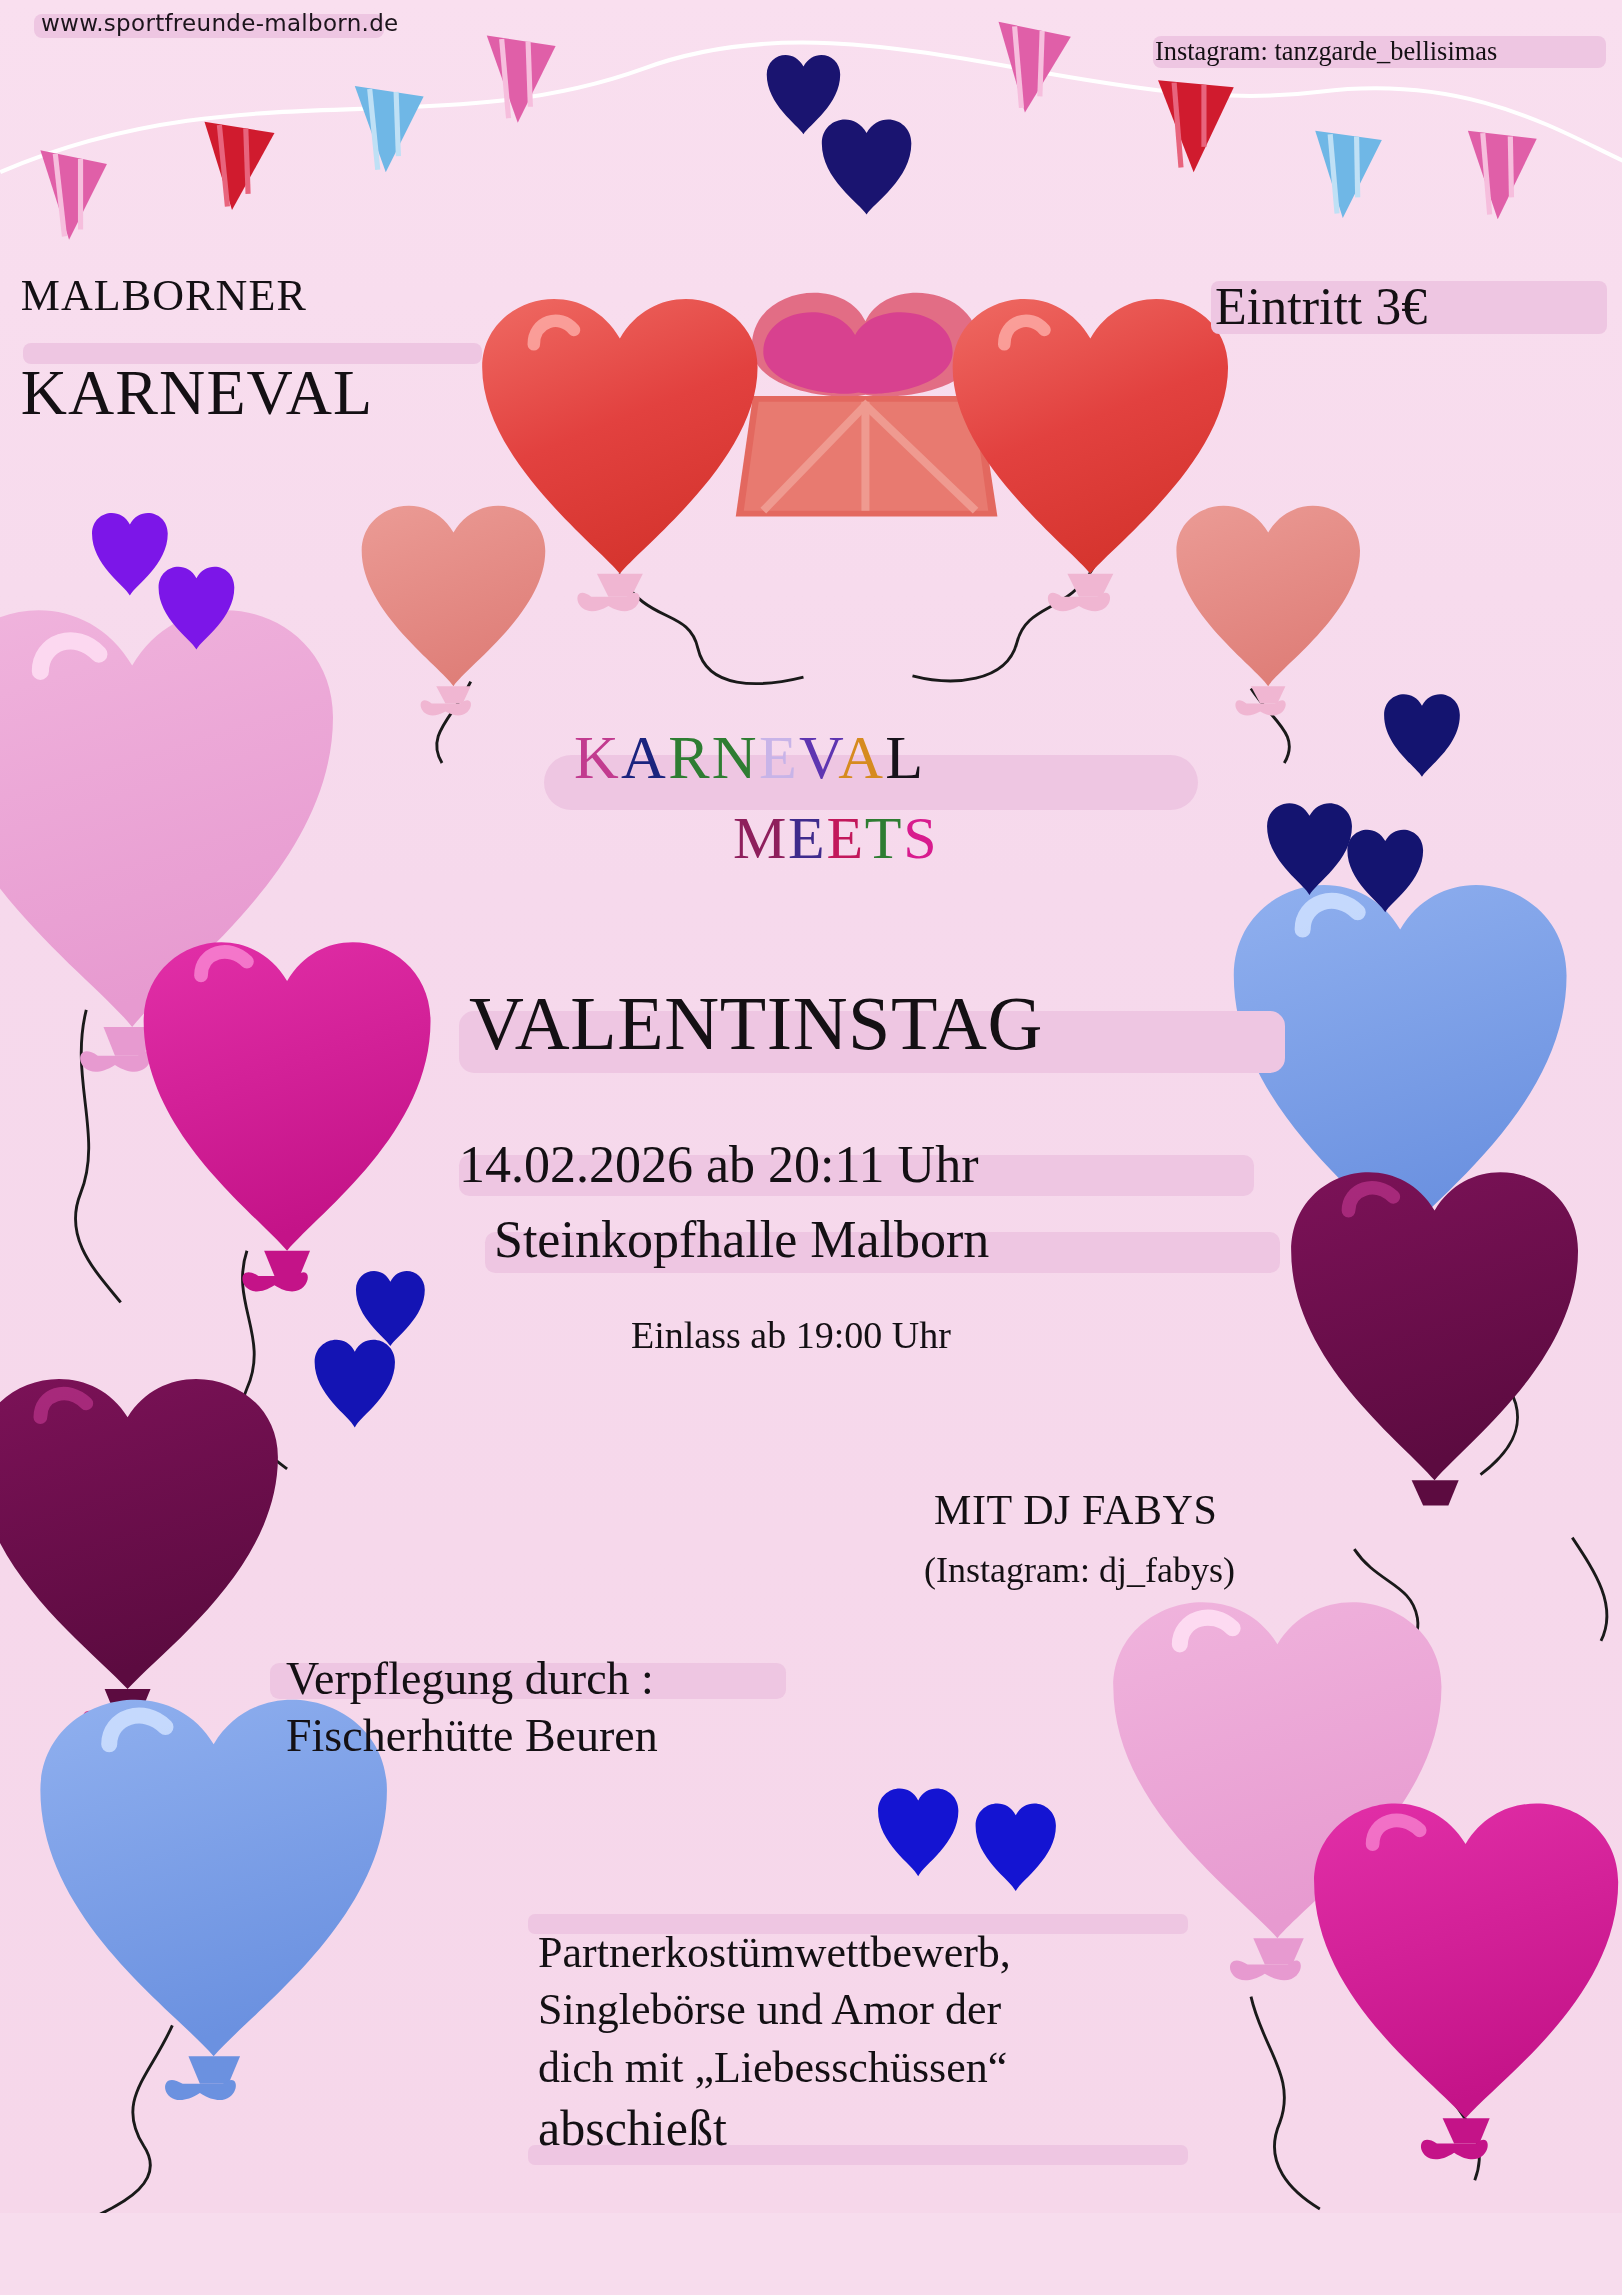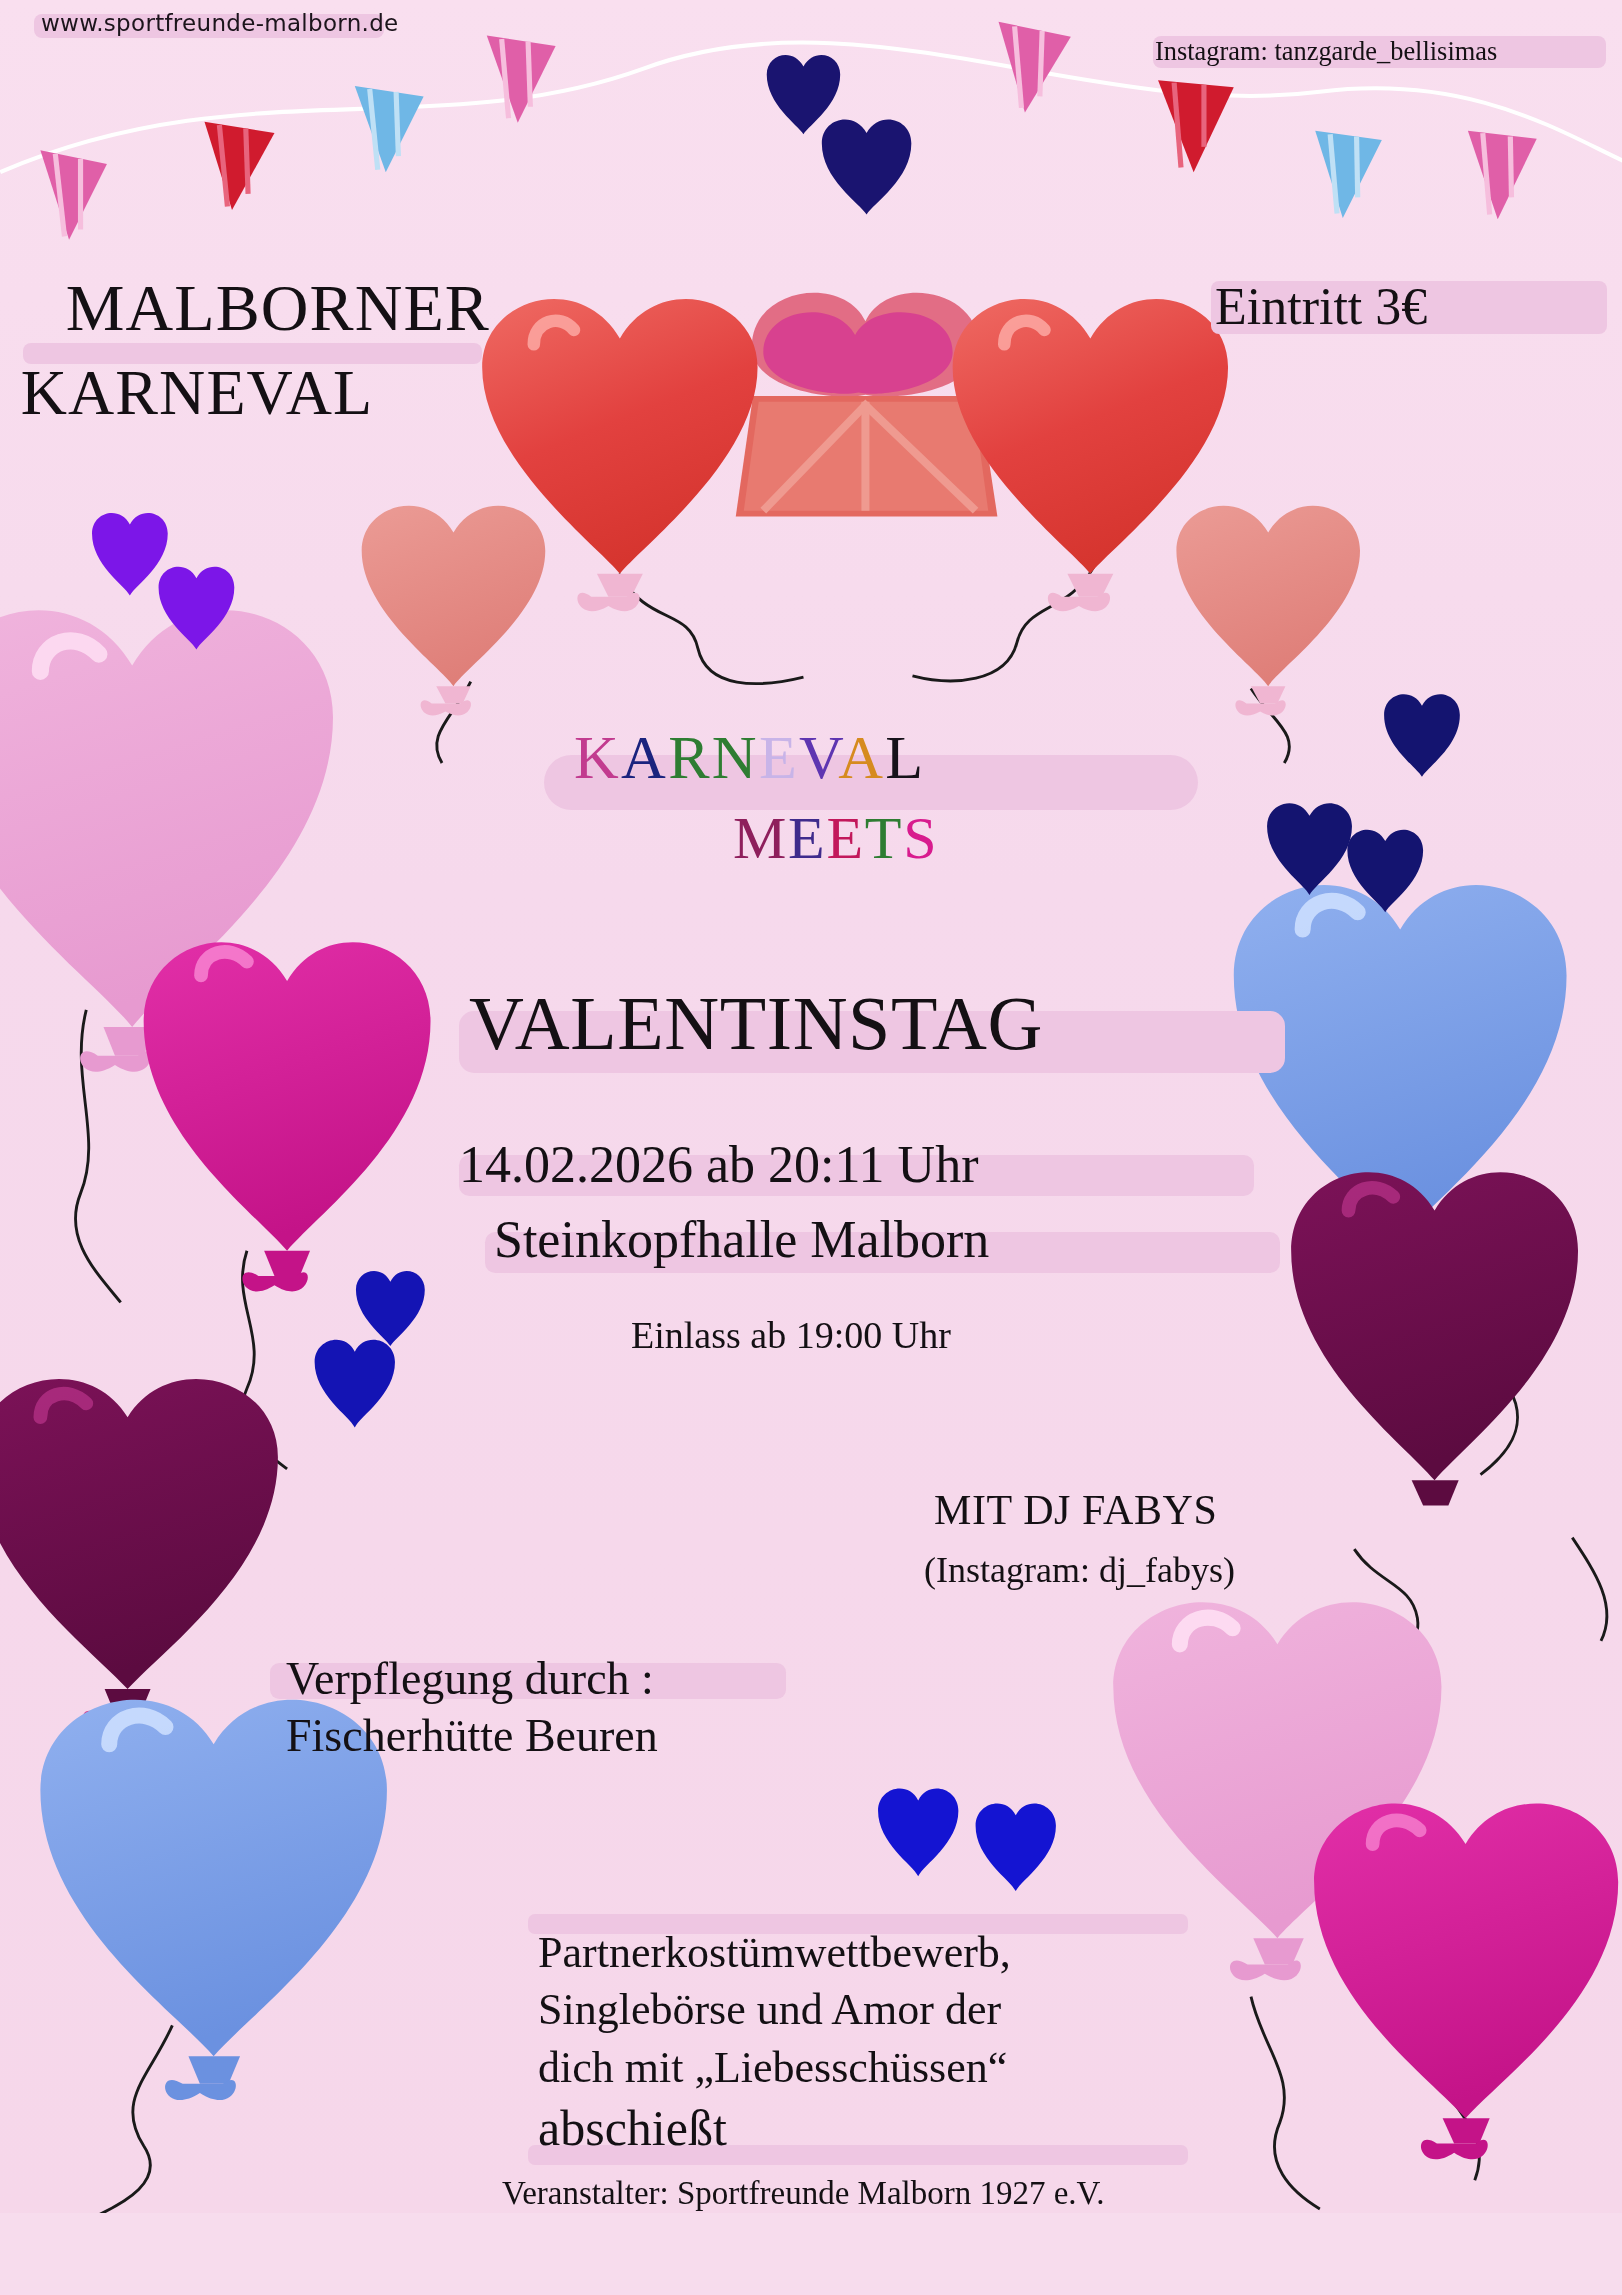--- a/index.html
+++ b/index.html
@@ -48,23 +48,22 @@
     letter-spacing: 0.3px;
     color: #1b141b;
   }
   #instagram-top {
     left: 1155px; top: 36px;
     font-size: 26.4px;
     color: #141014;
   }
   #title-line1 {
     left: 20.7px; top: 270px;
-    font-size: 66px;
+    font-size: 44px;
     letter-spacing: 1.1px;
-    margin-left: 45px;
   }
   #title-line2 {
     left: 20.7px; top: 356px;
     font-size: 64px;
     letter-spacing: 1.1px;
   }
   #entry-fee {
     left: 1215px; top: 277px;
     font-size: 52px;
   }
@@ -346,16 +345,15 @@
   <div class="txt" id="dj-insta">(Instagram: dj_fabys)</div>
 
   <div class="txt" id="catering-1">Verpflegung durch :</div>
   <div class="txt" id="contest-1">Partnerkostümwettbewerb,</div>
 
   <div class="txt" id="catering-2">Fischerhütte Beuren</div>
   <div class="txt" id="contest-2">Singlebörse und Amor der</div>
   <div class="txt" id="contest-3">dich mit „Liebesschüssen“</div>
   <div class="txt" id="contest-4">abschießt</div>
 
-  <div class="txt" id="organizer">Veranstalter: Sportfreunde Malborn 1927 e.V.</div>
 
 </div>
 
 
 </body></html>

